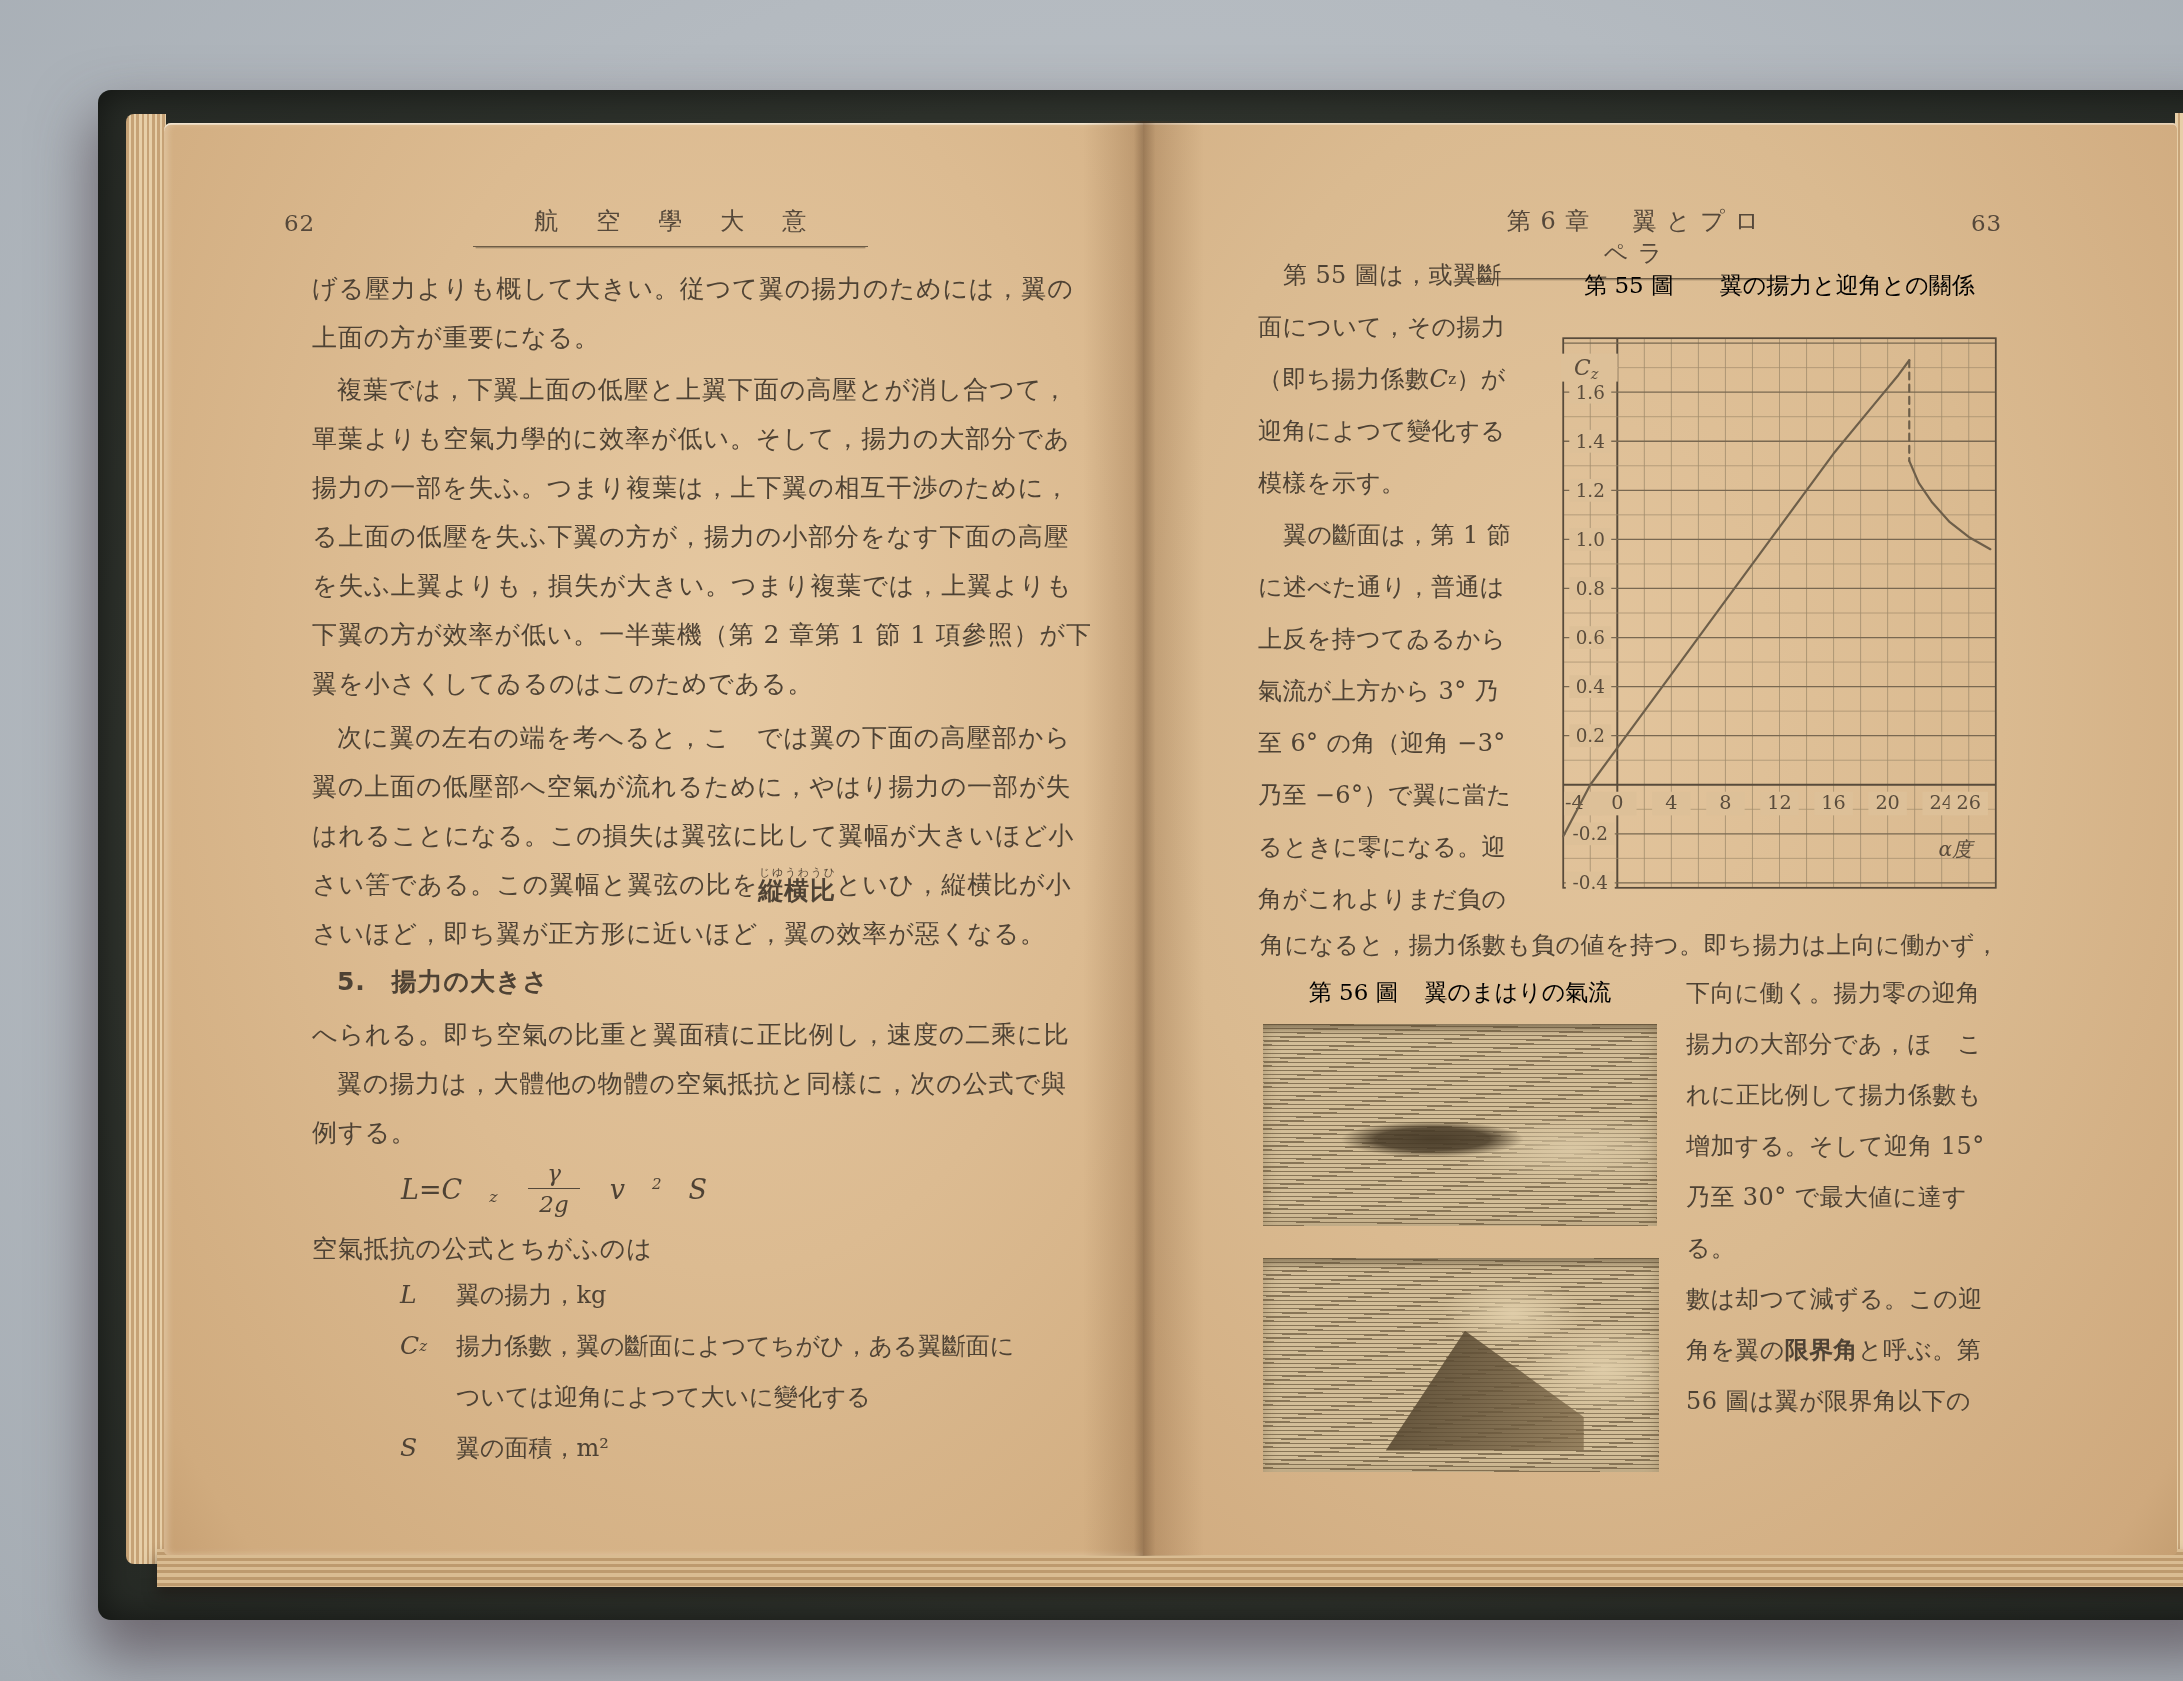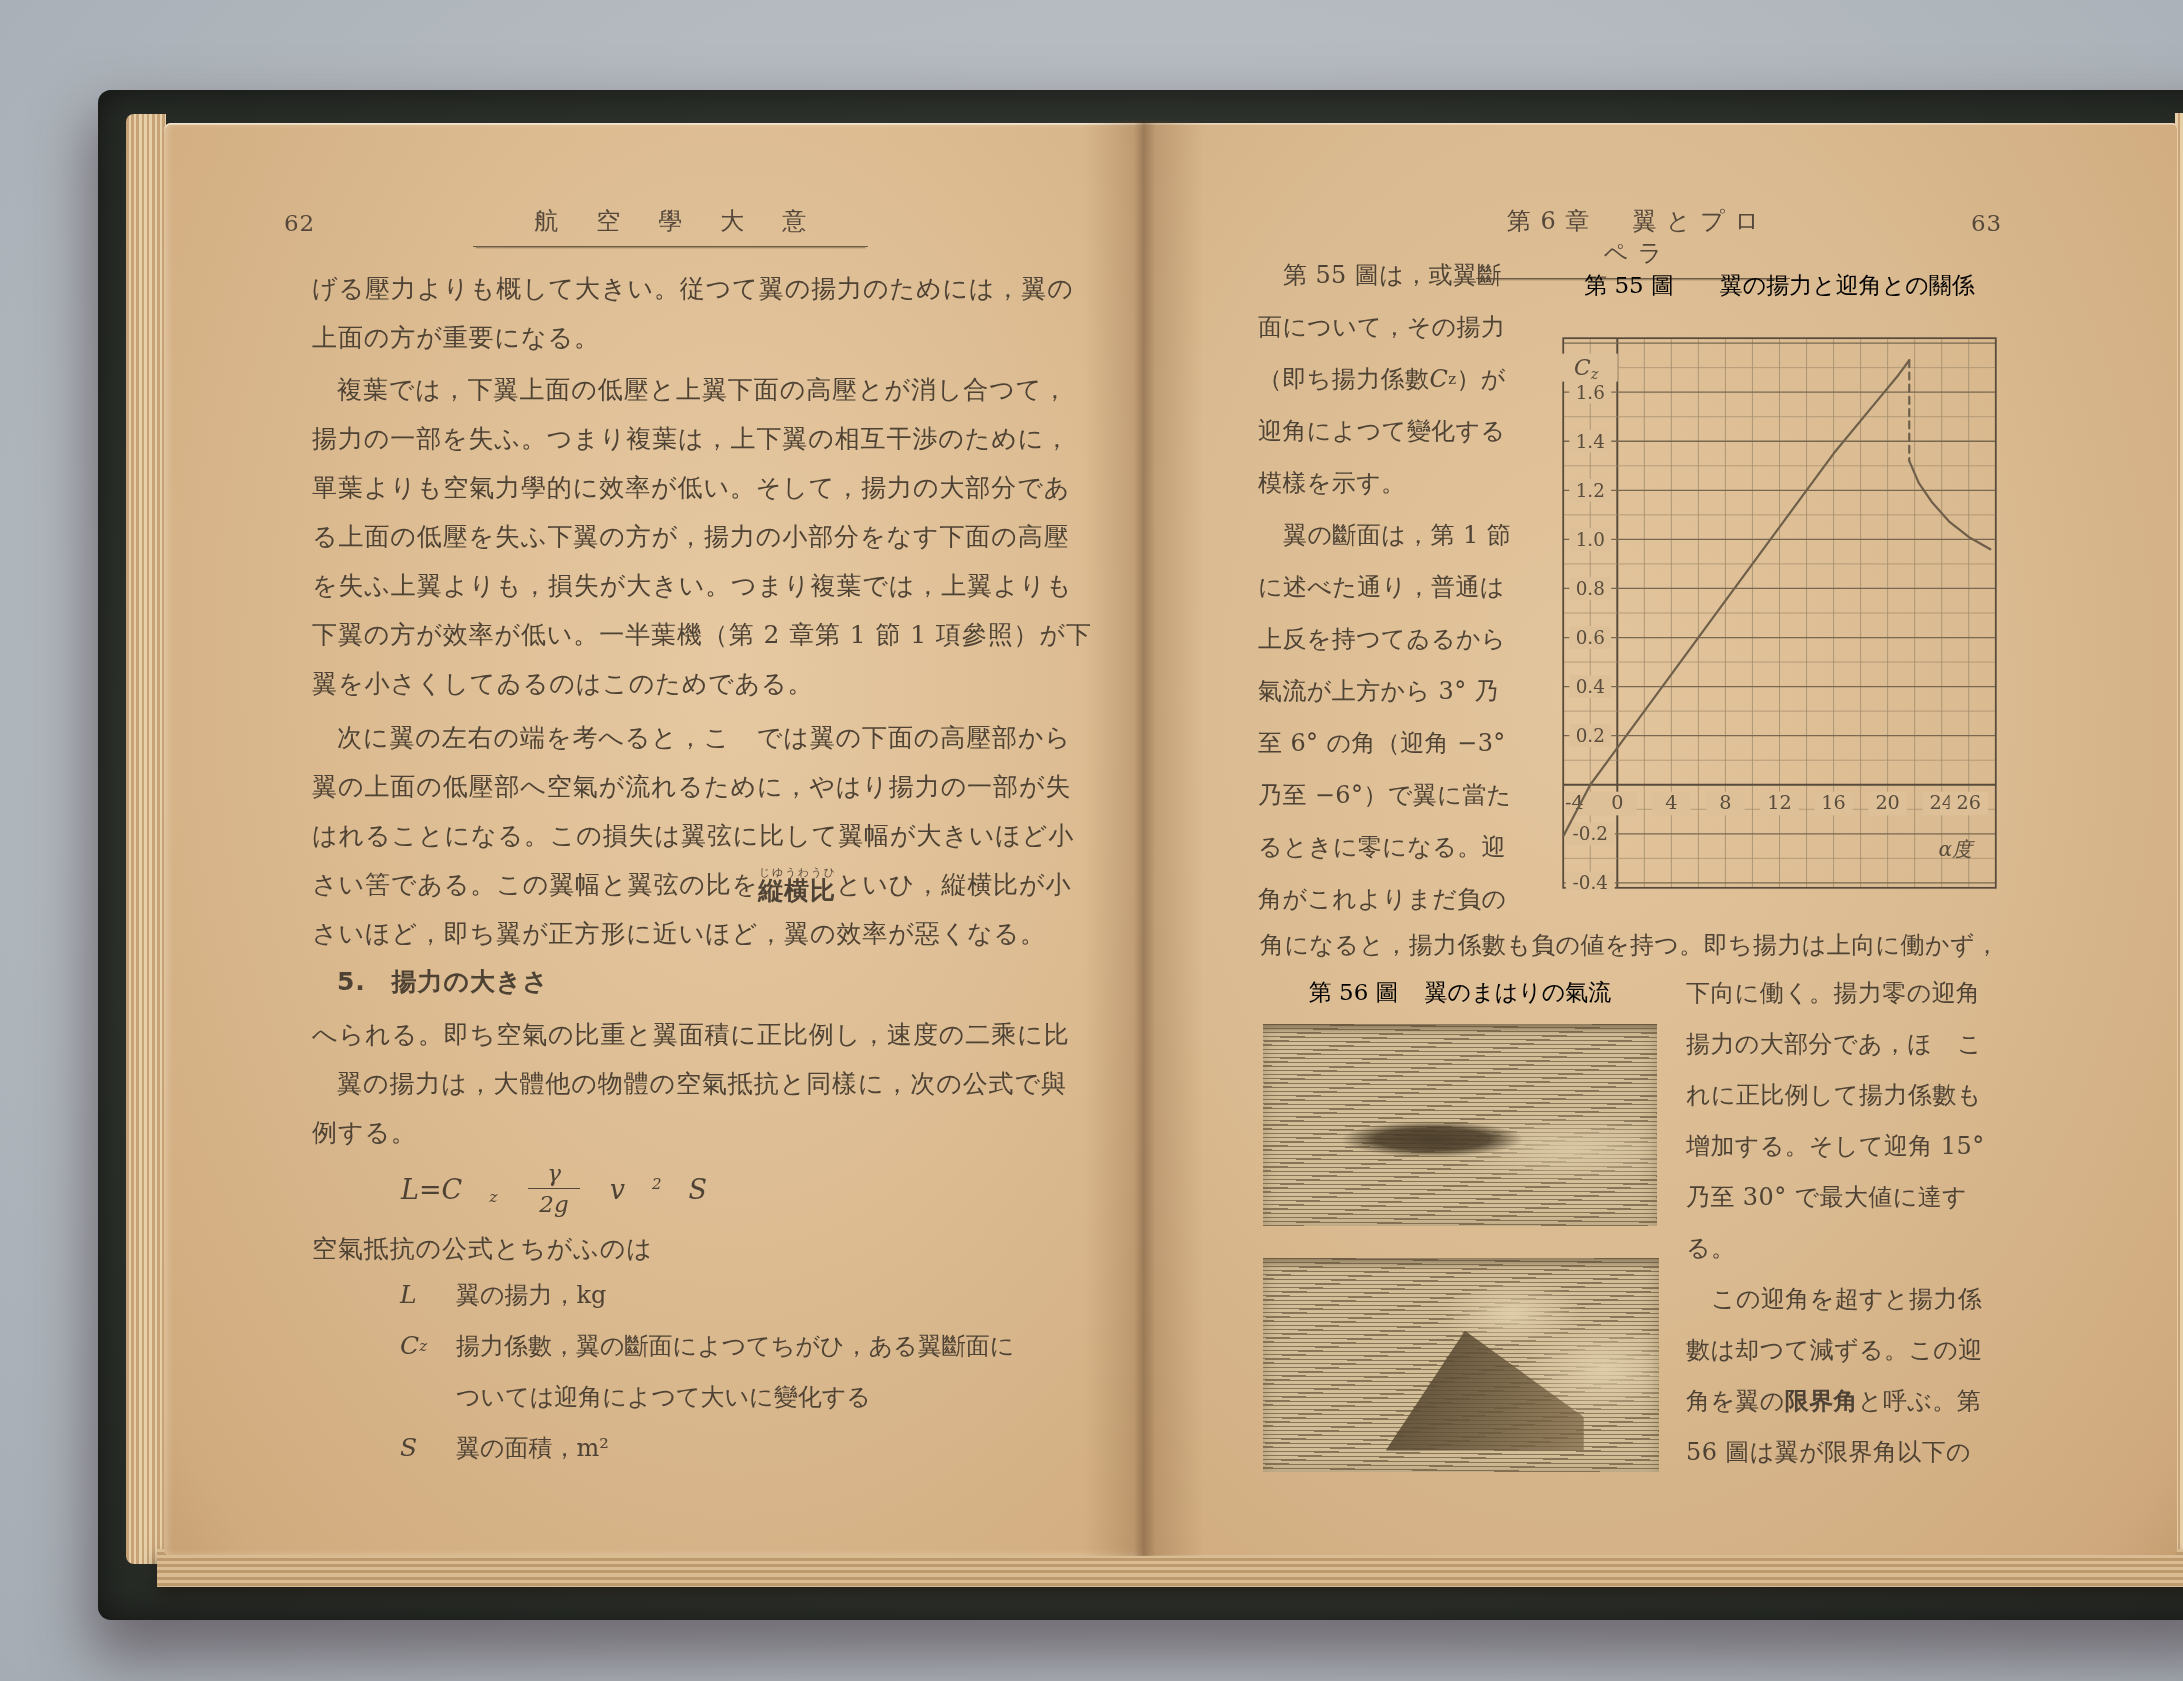--- a/index.html
+++ b/index.html
@@ -96,22 +96,22 @@
   <span class="hdr hdr-l">航空學大意</span>
 </div>
 
 <div class="abs ink body-l" style="left:312px;top:264px;">
   <div class="tl">げる壓力よりも概して大きい。従つて翼の揚力のためには，翼の</div>
   <div class="tl">上面の方が重要になる。</div>
 </div>
 
 <div class="abs ink body-l" style="left:312px;top:365px;">
   <div class="tl indent">複葉では，下翼上面の低壓と上翼下面の高壓とが消し合つて，</div>
+  <div class="tl">單葉よりも空氣力學的に效率が低い。そして，揚力の大部分であ</div>
   <div class="tl">揚力の一部を失ふ。つまり複葉は，上下翼の相互干渉のために，</div>
-  <div class="tl">單葉よりも空氣力學的に效率が低い。そして，揚力の大部分であ</div>
   <div class="tl">る上面の低壓を失ふ下翼の方が，揚力の小部分をなす下面の高壓</div>
   <div class="tl">を失ふ上翼よりも，損失が大きい。つまり複葉では，上翼よりも</div>
   <div class="tl">下翼の方が效率が低い。一半葉機（第 2 章第 1 節 1 項參照）が下</div>
   <div class="tl">翼を小さくしてゐるのはこのためである。</div>
 </div>
 
 <div class="abs ink body-l" style="left:312px;top:713px;">
   <div class="tl indent">次に翼の左右の端を考へると，こゝでは翼の下面の高壓部から</div>
   <div class="tl">翼の上面の低壓部へ空氣が流れるために，やはり揚力の一部が失</div>
   <div class="tl">はれることになる。この損失は翼弦に比して翼幅が大きいほど小</div>
@@ -314,21 +314,20 @@
   <div class="wedge"></div>
 </div>
 
 <div class="abs ink body-r" style="left:1686px;top:967px;">
   <div class="tl3">下向に働く。揚力零の迎角</div>
   <div class="tl3">揚力の大部分であ，ほゞこ</div>
   <div class="tl3">れに正比例して揚力係數も</div>
   <div class="tl3">增加する。そして迎角 15°</div>
   <div class="tl3">乃至 30° で最大値に達す</div>
   <div class="tl3">る。</div>
-  <div class="tl3 indent">この迎角を超すと揚力係</div>
   <div class="tl3">數は却つて減ずる。この迎</div>
   <div class="tl3">
     <span>角を翼の</span>
       <span class="gothic">限界角</span>
       <span>と呼ぶ。第</span>
   </div>
   <div class="tl3">56 圖は翼が限界角以下の</div>
 </div>
 
 <div class="abs gutter"></div>

